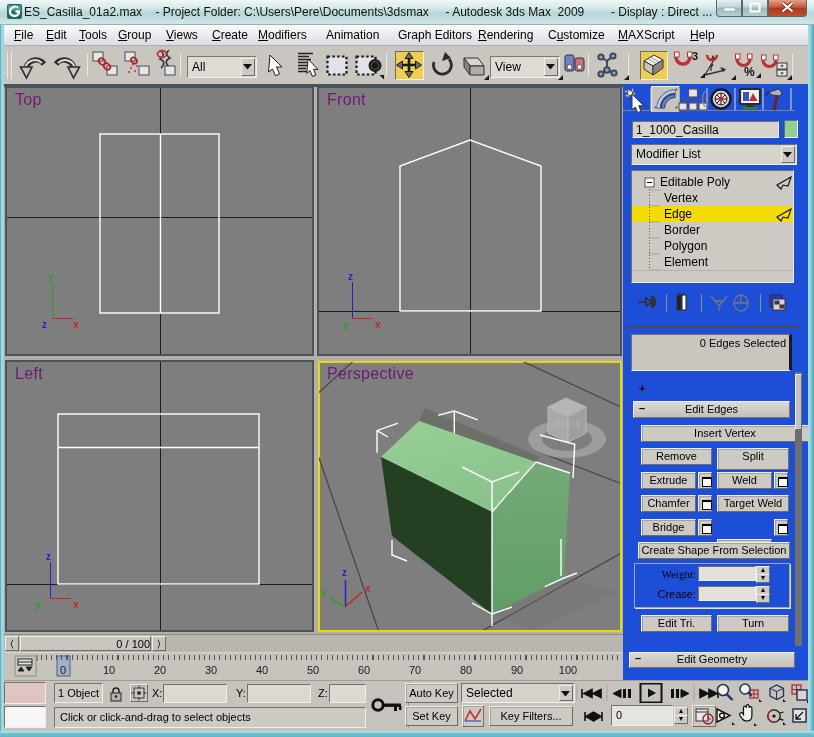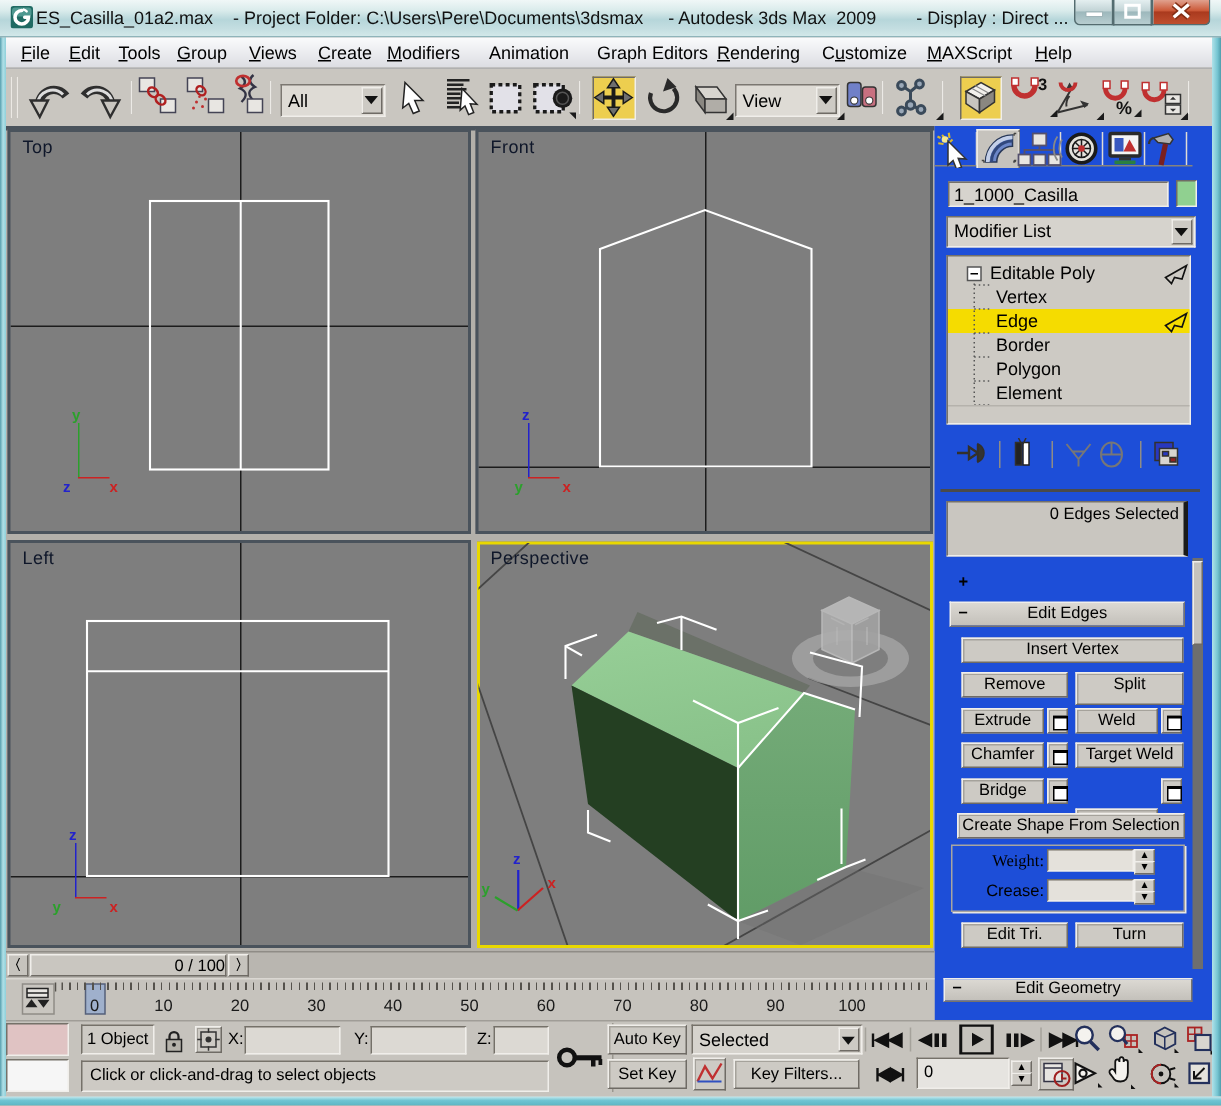--- a/index.html
+++ b/index.html
@@ -19,21 +19,21 @@
 #btnmax { left:742px; width:26px; background:linear-gradient(#e4eff0,#c2d4d6 45%,#9db8bc 50%,#b7cdd0); }
 #btnclose { left:768px; width:39px; background:linear-gradient(#e0a18e,#cb5837 45%,#aa3a1e 50%,#bf4e2e); border-bottom-right-radius:4px; }
 #menubar { left:4px; top:25px; width:804px; height:21px;
   background:linear-gradient(#fafbfc,#e8e9ed 60%,#dcdde2); border-bottom:1px solid #b0b0b0;
   font-size:12px; color:#000; }
 .mi { position:absolute; top:3px; }
 .mi u { text-decoration:underline; }
 #toolbar { left:4px; top:46px; width:804px; height:38px; background:#c9c6c0; }
 .tsep { position:absolute; top:8px; width:1px; height:22px; background:#8f8c85; border-right:1px solid #eceae6; }
 .vp { position:absolute; background:#7e7e7e; border:2px solid #4a535c; }
-.vplabel { position:absolute; left:8px; top:3px; font-size:12px; color:#0f172a; letter-spacing:0.3px; }
+.vplabel { position:absolute; left:8px; top:3px; font-size:16px; color:#701a75; letter-spacing:0.3px; }
 #cmdpanel { left:623px; top:84px; width:185px; height:596px; background:#1d4ed8; }
 .pbtn { position:absolute; background:#cdcac4; border:1px solid #f0eeea; border-bottom-color:#6f6b65; border-right-color:#6f6b65; box-shadow:1px 1px 0 #a5a29b inset; font-size:11px; color:#000; text-align:center; line-height:15px; }
 .sunken { position:absolute; background:#cdcac4; border:1px solid #757169; border-bottom-color:#f0eeea; border-right-color:#f0eeea; }
 .lbl { position:absolute; font-size:11px; color:#000; white-space:pre; }
 .rollout { position:absolute; background:linear-gradient(#dcd9d3,#c3c0ba); border:1px solid #f0eeea; border-bottom-color:#77736d; border-right-color:#77736d; font-size:11px; text-align:center; line-height:14px; color:#000; }
 #timeslider { left:4px; top:634px; width:619px; height:18px; background:#b9b6b0; border-top:1px solid #8f8c86; }
 #ruler { left:4px; top:652px; width:619px; height:28px; background:#c6c3bd; border-top:1px solid #dad7d2; }
 #statusbar { left:0px; top:680px; width:814px; height:51px; background:#c6c3bd; border-top:1px solid #a09d97; }
 .sq::after { content:""; position:absolute; left:3px; top:4px; width:8px; height:7px; background:#fff; border:1px solid #000; border-top-width:2px; }
 .spinner { width:14px; height:15px; }
@@ -451,21 +451,21 @@
   </g>
  </svg>
  <div class="abs" style="left:4px;top:242px;width:173px;height:2px;background:#4a4a4a;"></div>
 
  <div class="sunken" style="left:8px;top:250px;width:161px;height:37px;background:#c9c6c0;border-right:3px solid #1a1a1a;"></div>
  <div class="lbl" style="left:8px;top:253px;width:155px;text-align:right;">0 Edges Selected</div>
 
  <div class="lbl" style="left:16px;top:298px;font-weight:bold;">+</div>
  <div class="rollout" style="left:10px;top:317px;width:157px;height:17px;">Edit Edges</div>
  <div class="lbl" style="left:16px;top:318px;font-weight:bold;">–</div>
- <div class="pbtn" style="left:18px;top:341px;width:148px;height:17px;">Insert Vertex</div>
+ <div class="pbtn" style="left:18px;top:341px;width:168px;height:17px;">Insert Vertex</div>
  <div class="pbtn" style="left:18px;top:364px;width:71px;height:17px;">Remove</div>
  <div class="pbtn" style="left:94px;top:364px;width:72px;height:22px;">Split</div>
  <div class="pbtn" style="left:18px;top:388px;width:55px;height:17px;">Extrude</div>
  <div class="pbtn sq" style="left:75px;top:388px;width:14px;height:17px;"></div>
  <div class="pbtn" style="left:94px;top:388px;width:55px;height:17px;">Weld</div>
  <div class="pbtn sq" style="left:151px;top:388px;width:14px;height:17px;"></div>
  <div class="pbtn" style="left:18px;top:411px;width:55px;height:17px;">Chamfer</div>
  <div class="pbtn sq" style="left:75px;top:411px;width:14px;height:17px;"></div>
  <div class="pbtn" style="left:94px;top:411px;width:72px;height:17px;">Target Weld</div>
  <div class="pbtn" style="left:18px;top:435px;width:55px;height:17px;">Bridge</div>

